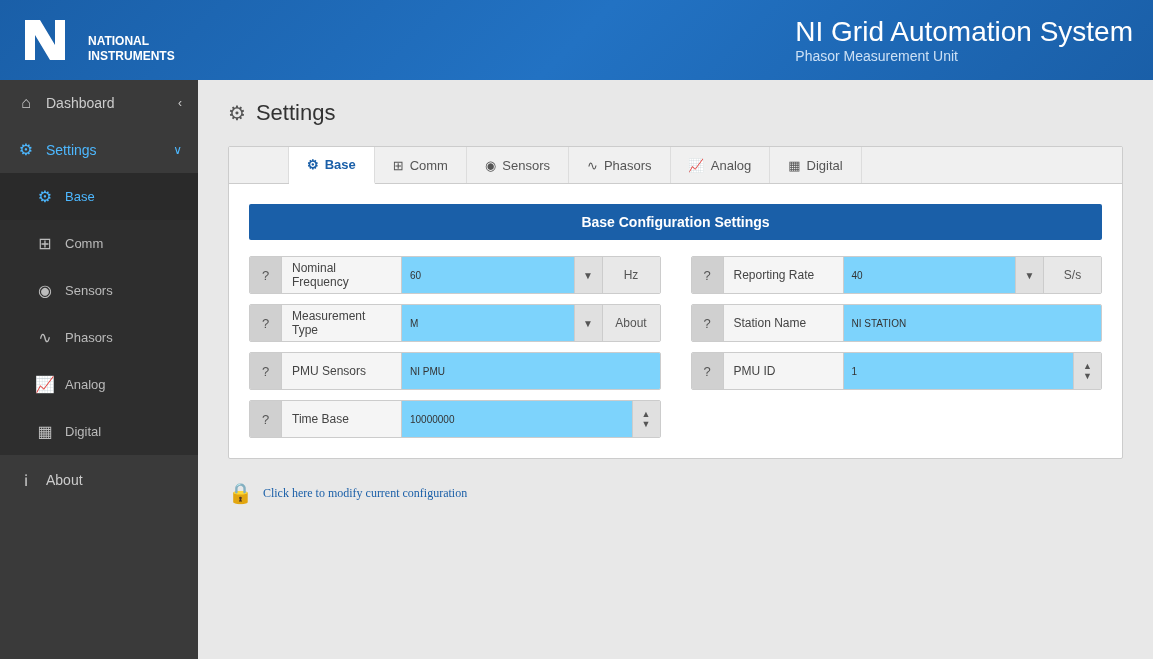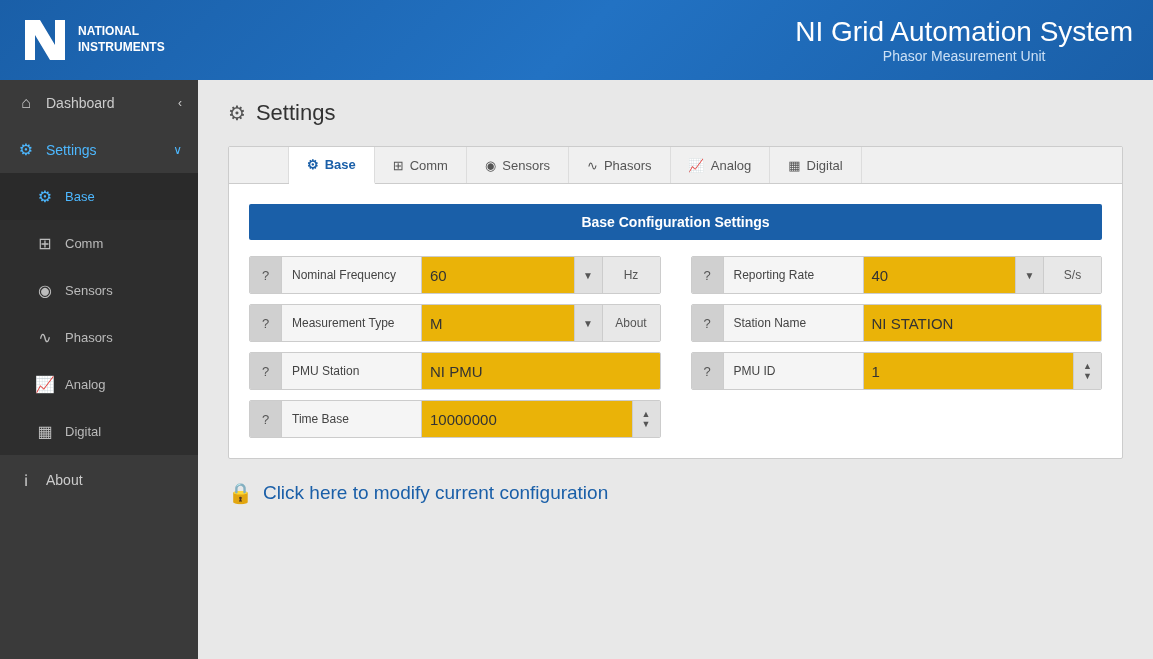--- a/index.html
+++ b/index.html
@@ -10,22 +10,22 @@
       background: linear-gradient(135deg, #1a5fa8 0%, #2272c3 50%, #1a5fa8 100%);
       height: 80px;
       display: flex;
       align-items: center;
       justify-content: space-between;
       padding: 0 20px;
       flex-shrink: 0;
     }
     .header-logo {
       display: flex;
-      align-items: center;
-      gap: 8px;
+      align-items: flex-end;
+      gap: 18px;
     }
     .logo-icon {
       width: 50px;
       height: 50px;
     }
     .logo-text {
       color: white;
       font-size: 12px;
       font-weight: bold;
       line-height: 1.3;
@@ -35,21 +35,21 @@
       margin-left: 8px;
     }
     .header-title-main {
       color: white;
       font-size: 28px;
       font-weight: 300;
     }
     .header-title-sub {
       color: #cce0f5;
       font-size: 14px;
-      text-align: center;
+      text-align: left;
     }
 
     
     .main-layout {
       display: flex;
       flex: 1;
       overflow: hidden;
     }
 
     
@@ -180,39 +180,39 @@
       display: flex;
       align-items: center;
       justify-content: center;
       cursor: pointer;
       border-right: 1px solid #ccc;
       flex-shrink: 0;
       color: #555;
       font-size: 13px;
     }
     .field-label {
-      width: 140px;
+      width: 120px;
       padding: 0 10px;
       color: #444;
       font-size: 12px;
       border-right: 1px solid #ccc;
       height: 36px;
       display: flex;
       align-items: center;
       flex-shrink: 0;
     }
     .field-value {
       flex: 1;
       padding: 0 8px;
       height: 36px;
       display: flex;
       align-items: center;
-      background: #eab308;
+      background: #7dd3fc;
       color: #333;
-      font-size: 15px;
+      font-size: 10px;
     }
     .field-dropdown {
       width: 28px;
       height: 36px;
       background: #e0e0e0;
       display: flex;
       align-items: center;
       justify-content: center;
       cursor: pointer;
       border-left: 1px solid #ccc;
@@ -256,21 +256,22 @@
       margin-top: 16px;
       padding: 6px 0;
     }
     .lock-icon {
       color: #1a5fa8;
       font-size: 20px;
     }
     .modify-link a {
       color: #1a5fa8;
       text-decoration: none;
-      font-size: 19px;
+      font-size: 12px;
+      font-family: Liberation Serif, serif;
     }
   </style>
 </head>
 <body>
 
 <div class="header">
   <div class="header-logo">
     <svg class="logo-icon" viewBox="0 0 50 50">
       <rect width="50" height="50" fill="none"></rect>
       <polygon points="5,45 5,5 20,5 35,30 35,5 45,5 45,45 30,45 15,20 15,45" fill="white"></polygon>
@@ -388,21 +389,21 @@
             <div class="field-row">
               <div class="field-help">?</div>
               <div class="field-label">Measurement Type</div>
               <div class="field-value">M</div>
               <div class="field-dropdown">▼</div>
               <div class="field-unit">About</div>
             </div>
 
             <div class="field-row">
               <div class="field-help">?</div>
-              <div class="field-label">PMU Station</div>
+              <div class="field-label">PMU Sensors</div>
               <div class="field-value">NI PMU</div>
             </div>
 
             <div class="field-row">
               <div class="field-help">?</div>
               <div class="field-label">Time Base</div>
               <div class="field-value">10000000</div>
               <div class="field-spinner">
                 <span>▲</span>
                 <span>▼</span>

